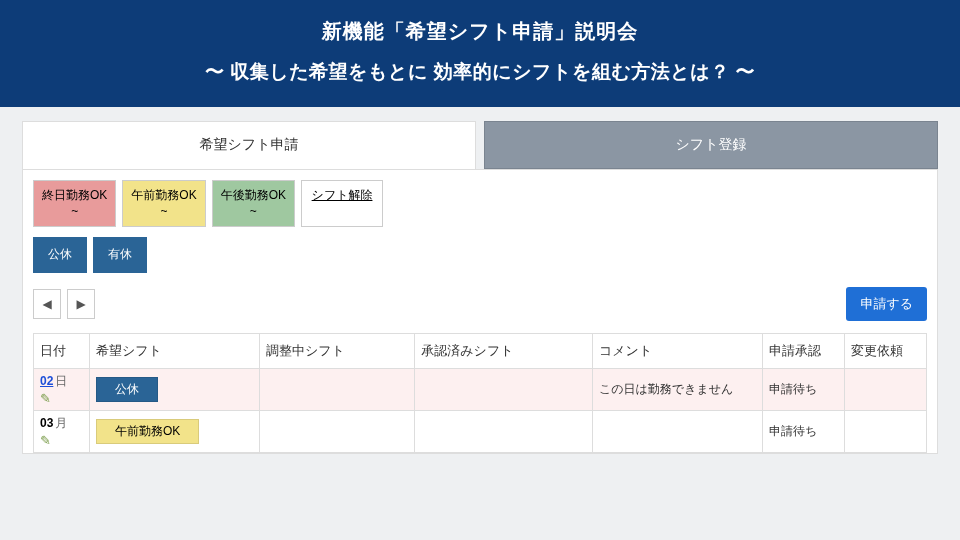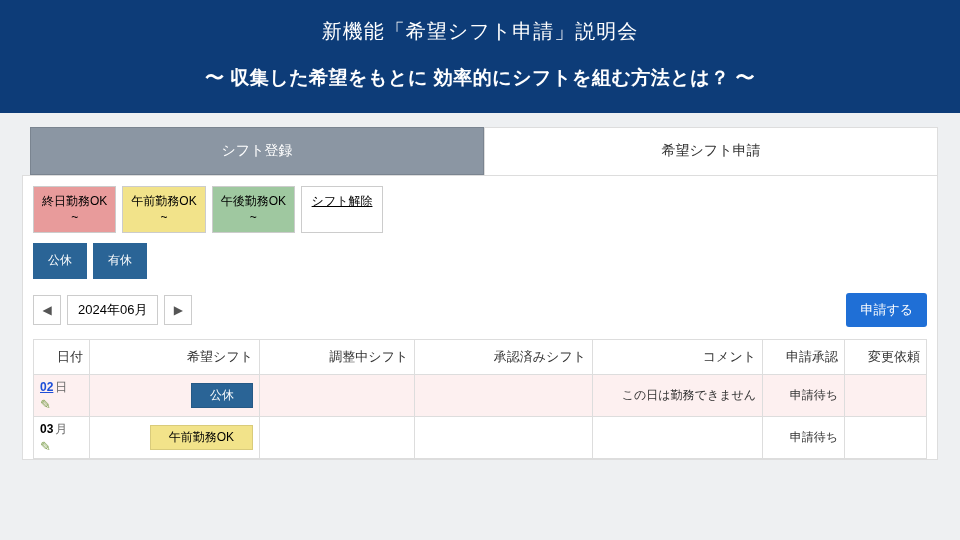--- a/index.html
+++ b/index.html
@@ -1,39 +1,39 @@
 <!DOCTYPE html>
 <html><head>
 <meta charset="utf-8">
 <style>
 * { box-sizing: border-box; margin: 0; padding: 0; }
 body { font-family: "Hiragino Kaku Gothic ProN", "Meiryo", sans-serif; background: #eef0f2; width: 960px; height: 540px; overflow: hidden; }
 .banner { background: #0d3c78; color: #fff; text-align: center; padding: 18px 0 22px; }
-.banner h1 { font-size: 20px; font-weight: 400; letter-spacing: 1px; margin-bottom: 20px; }
+.banner h1 { font-size: 20px; font-weight: 700; letter-spacing: 1px; margin-bottom: 14px; }
 .banner h2 { font-size: 19px; font-weight: 700; letter-spacing: 0.5px; }
 .content { padding: 14px 22px 0; }
 .tabs { display: flex; }
 .tab { flex: 1; text-align: center; padding: 14px 0; font-size: 14px; cursor: pointer; }
 .tab.active { background: #fff; border-top: 1px solid #ddd; border-left: 1px solid #ddd; border-right: 1px solid #ddd; color: #333; }
 .tab.inactive { background: #8b96a3; color: #fff; border: 1px solid #7a8490; margin-left: 8px; }
 .panel { background: #fff; border: 1px solid #ddd; padding: 10px 10px 0; }
 .chips { display: flex; gap: 6px; margin-bottom: 10px; flex-wrap: wrap; }
 .chip { padding: 7px 8px; font-size: 12px; border: 1px solid #ccc; text-align: center; white-space: pre-line; line-height: 1.3; cursor: pointer; min-width: 82px; }
 .chip.red { background: #e89b9b; }
 .chip.yellow { background: #f2e38a; }
 .chip.green { background: #9fc8a0; }
 .chip.white { background: #fff; text-decoration: underline; }
 .chip.blue { background: #2a6496; color: #fff; border-color: #2a6496; padding: 9px 14px; min-width: auto; }
 .chips-row2 { display: flex; gap: 6px; margin-bottom: 14px; }
 .nav-row { display: flex; align-items: center; gap: 6px; margin-bottom: 12px; }
 .nav-arrow { width: 28px; height: 30px; border: 1px solid #ccc; background: #fff; display: flex; align-items: center; justify-content: center; cursor: pointer; font-size: 12px; color: #555; }
 .month-sel { height: 30px; border: 1px solid #ccc; background: #fff; padding: 0 10px; font-size: 13px; display: flex; align-items: center; cursor: pointer; }
 .apply-btn { margin-left: auto; background: #1f6fd6; color: #fff; border: none; padding: 8px 14px; font-size: 13px; border-radius: 3px; cursor: pointer; }
 table { width: 100%; border-collapse: collapse; font-size: 13px; }
-th, td { border: 1px solid #ddd; padding: 8px 6px; text-align: right; vertical-align: middle; }
+th, td { border: 1px solid #ddd; padding: 8px 6px; text-align: left; vertical-align: middle; }
 th { background: #fff; font-weight: 500; color: #333; }
 th.date-col { width: 56px; }
 th.shift-col { width: 170px; }
 th.comment-col { width: 170px; }
 th.small-col { width: 82px; }
 td.date-cell { text-align: left; padding: 4px 6px; font-size: 12px; }
 .date-num { font-weight: 600; }
 .date-num.sat { color: #0066cc; }
 .date-num.sun { color: #1d4ed8; text-decoration: underline; }
 .date-dow { color: #666; margin-left: 2px; }
@@ -50,40 +50,39 @@
 </head>
 <body>
 
 <div class="banner">
   <h1>新機能「希望シフト申請」説明会</h1>
   <h2>〜 収集した希望をもとに 効率的にシフトを組む方法とは？ 〜</h2>
 </div>
 
 <div class="content">
   <div class="tabs">
+    <div class="tab active">希望シフト申請</div>
     <div class="tab inactive">シフト登録</div>
-    <div class="tab active">希望シフト申請</div>
   </div>
   <div class="panel">
     <div class="chips">
       <div class="chip red">終日勤務OK
 ~</div>
       <div class="chip yellow">午前勤務OK
 ~</div>
       <div class="chip green">午後勤務OK
 ~</div>
       <div class="chip white">シフト解除</div>
     </div>
     <div class="chips-row2">
       <div class="chip blue">公休</div>
       <div class="chip blue">有休</div>
     </div>
     <div class="nav-row">
       <div class="nav-arrow">◀</div>
-      <div class="month-sel">2024年06月</div>
       <div class="nav-arrow">▶</div>
       <button class="apply-btn">申請する</button>
     </div>
     <table>
       <thead>
         <tr>
           <th class="date-col">日付</th>
           <th class="shift-col">希望シフト</th>
           <th>調整中シフト</th>
           <th>承認済みシフト</th>

